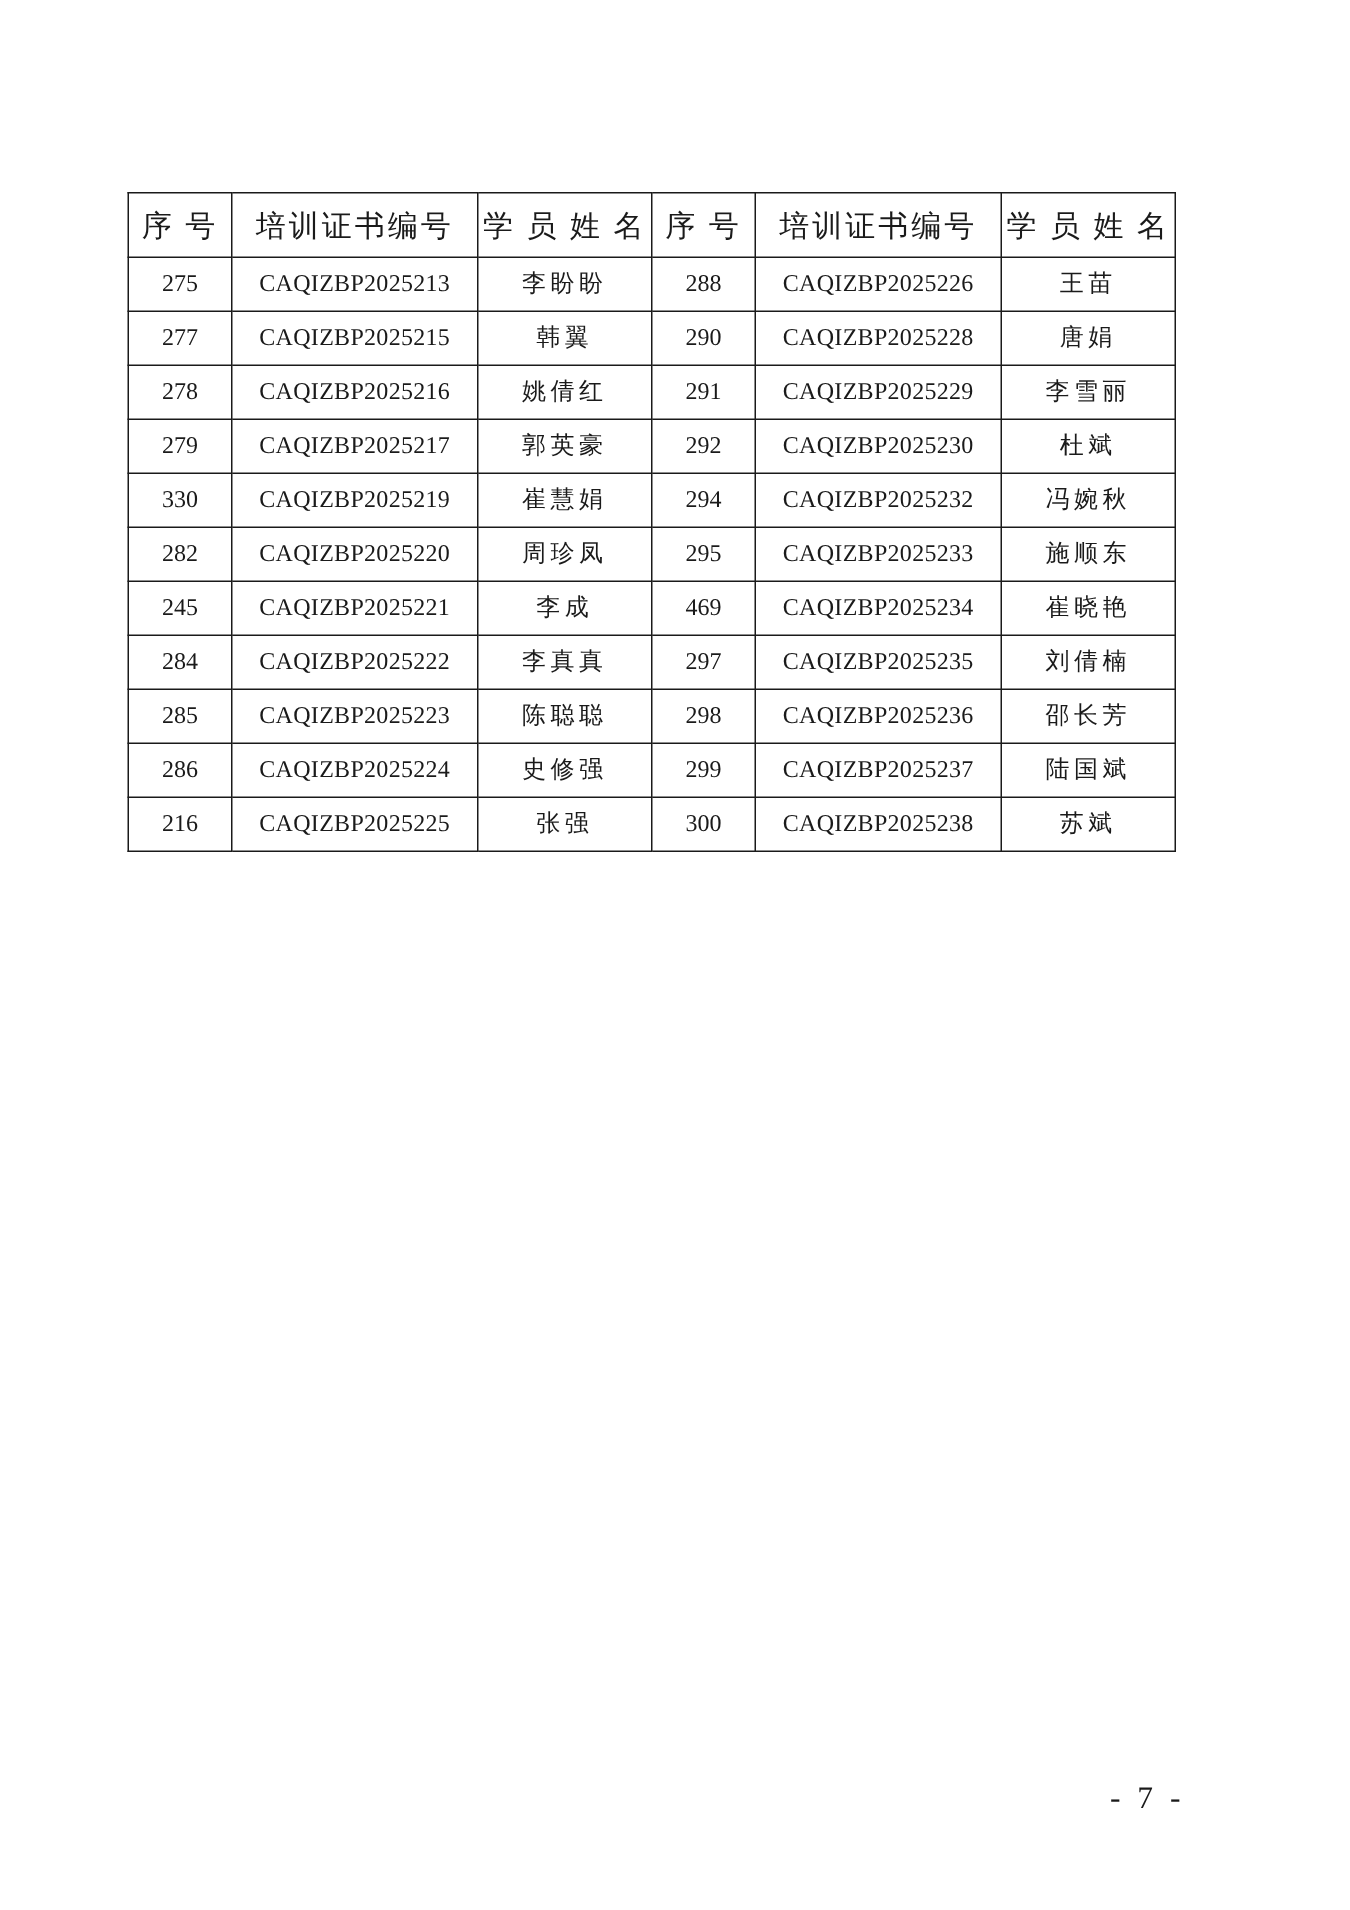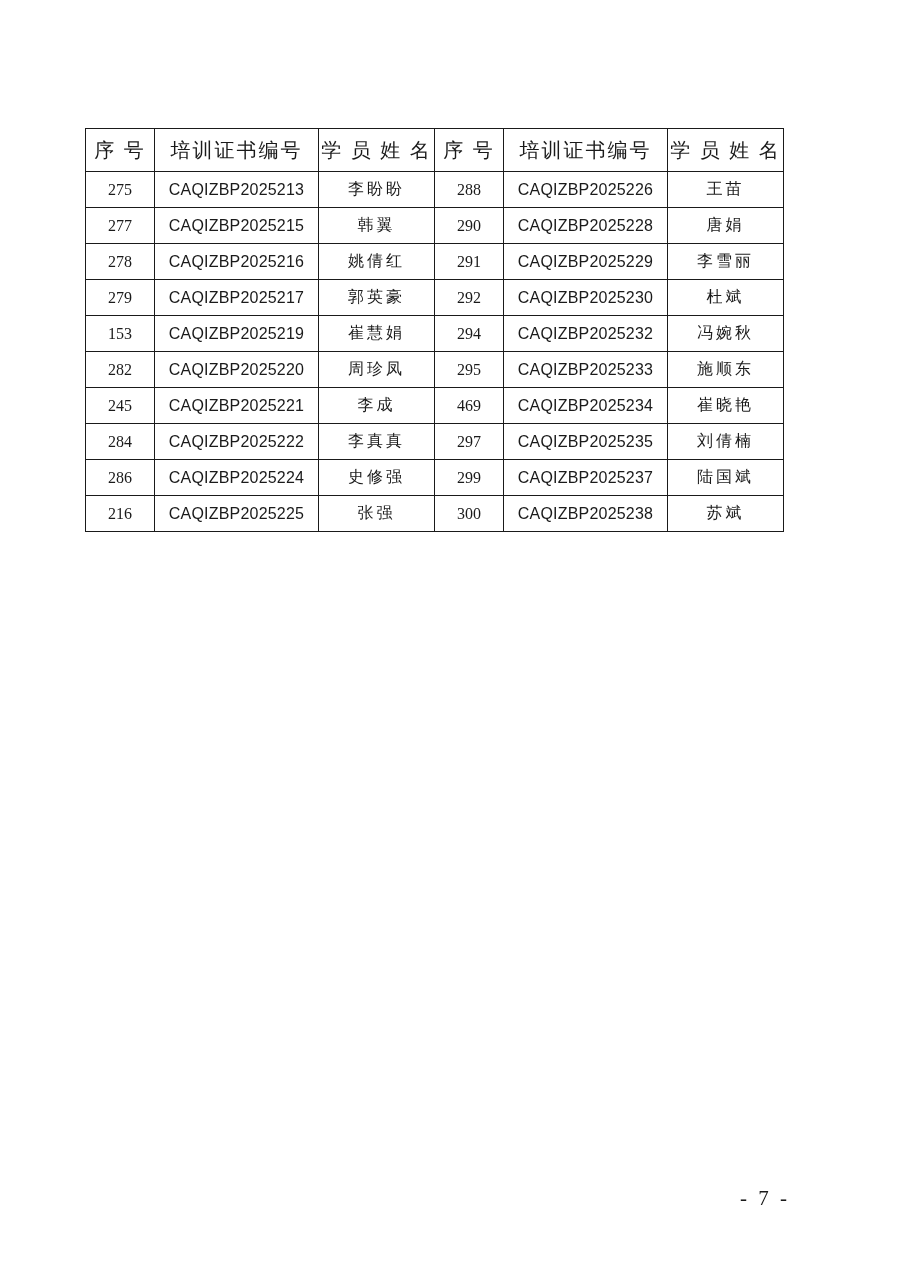--- a/index.html
+++ b/index.html
@@ -37,32 +37,32 @@
     border: 1px solid #1a1a1a;
     text-align: center;
     vertical-align: middle;
     padding: 0;
     font-weight: normal;
   }
   table.roster thead th {
     height: 42px;
     font-size: 20px;
     letter-spacing: 2px;
-    font-family: Liberation Sans, sans-serif;
+    font-family: Liberation Serif, serif;
   }
   table.roster tbody td {
     height: 35px;
     font-size: 16px;
   }
   td.seq, th.seq {
     width: 68px;
   }
   td.cert, th.cert {
     width: 163px;
-    font-family: Liberation Sans, sans-serif;
+    font-family: Liberation Serif, serif;
     letter-spacing: 0.2px;
   }
   td.name, th.name {
     width: 115px;
     letter-spacing: 3px;
   }
   td.seq {
     font-family: Liberation Serif, serif;
   }
   .page-number {
@@ -118,21 +118,21 @@
         </tr>
         <tr>
           <td class="seq">279</td>
           <td class="cert">CAQIZBP2025217</td>
           <td class="name">郭英豪</td>
           <td class="seq">292</td>
           <td class="cert">CAQIZBP2025230</td>
           <td class="name">杜斌</td>
         </tr>
         <tr>
-          <td class="seq">153</td>
+          <td class="seq">330</td>
           <td class="cert">CAQIZBP2025219</td>
           <td class="name">崔慧娟</td>
           <td class="seq">294</td>
           <td class="cert">CAQIZBP2025232</td>
           <td class="name">冯婉秋</td>
         </tr>
         <tr>
           <td class="seq">282</td>
           <td class="cert">CAQIZBP2025220</td>
           <td class="name">周珍凤</td>
@@ -150,20 +150,28 @@
         </tr>
         <tr>
           <td class="seq">284</td>
           <td class="cert">CAQIZBP2025222</td>
           <td class="name">李真真</td>
           <td class="seq">297</td>
           <td class="cert">CAQIZBP2025235</td>
           <td class="name">刘倩楠</td>
         </tr>
         <tr>
+          <td class="seq">285</td>
+          <td class="cert">CAQIZBP2025223</td>
+          <td class="name">陈聪聪</td>
+          <td class="seq">298</td>
+          <td class="cert">CAQIZBP2025236</td>
+          <td class="name">邵长芳</td>
+        </tr>
+        <tr>
           <td class="seq">286</td>
           <td class="cert">CAQIZBP2025224</td>
           <td class="name">史修强</td>
           <td class="seq">299</td>
           <td class="cert">CAQIZBP2025237</td>
           <td class="name">陆国斌</td>
         </tr>
         <tr>
           <td class="seq">216</td>
           <td class="cert">CAQIZBP2025225</td>

